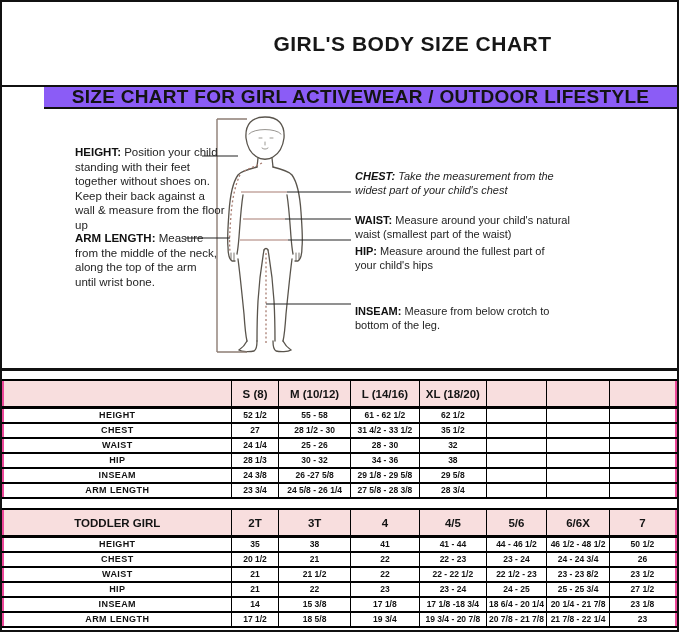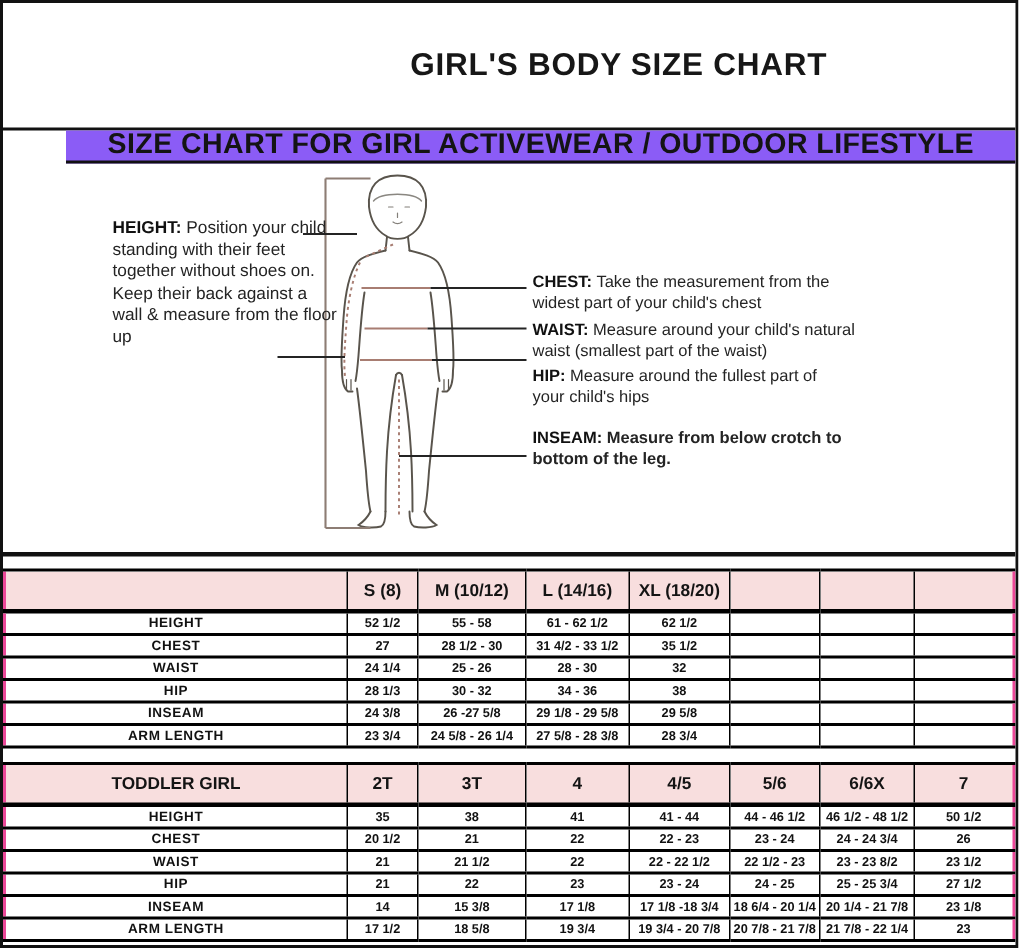--- a/index.html
+++ b/index.html
@@ -102,33 +102,37 @@
         <path d="M 283,110 L 349,110"></path>
         <path d="M 286,131 L 349,131"></path>
         <path d="M 264,195 L 349,195"></path>
       </g>
     </svg>
 
     <div class="note left" style="left:73px; top:36px; width:150px;">
       <b>HEIGHT:</b>
       <span>Position your child standing with their feet together without shoes on. Keep their back against a wall &amp; measure from the floor up</span>
     </div>
-    <div class="note" style="left:353px; top:72px; width:208px;">
+    <div class="note left" style="left:73px; top:122px; width:142px;">
+      <b>ARM LENGTH:</b>
+      <span>Measure from the middle of the neck, along the top of the arm until wrist bone.</span>
+    </div>
+    <div class="note" style="left:353px; top:60px; width:208px;font-style:italic;">
       <b>CHEST:</b>
       <span>Take the measurement from the widest part of your child's chest</span>
     </div>
     <div class="note" style="left:353px; top:104px; width:218px;">
       <b>WAIST:</b>
       <span>Measure around your child's natural waist (smallest part of the waist)</span>
     </div>
     <div class="note" style="left:353px; top:135px; width:208px;">
       <b>HIP:</b>
       <span>Measure around the fullest part of your child's hips</span>
     </div>
-    <div class="note" style="left:353px; top:176px; width:218px;font-weight:bold;">
+    <div class="note" style="left:353px; top:195px; width:218px;">
       <b>INSEAM:</b>
       <span>Measure from below crotch to bottom of the leg.</span>
     </div>
   </div>
 
   <div class="gap g1"></div>
 
   <table class="size-table">
     <colgroup>
       <col class="c0">

